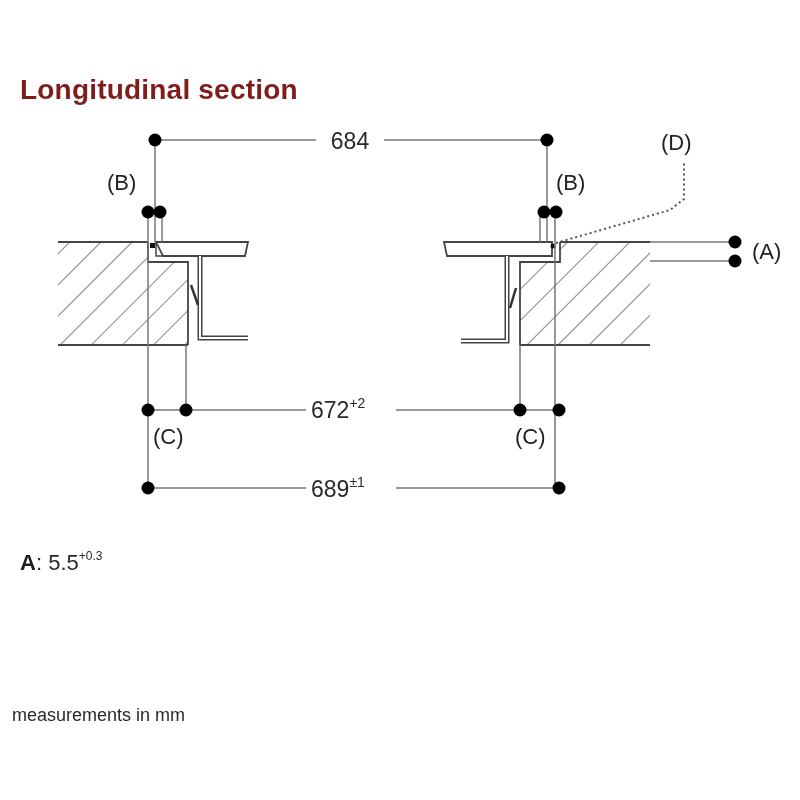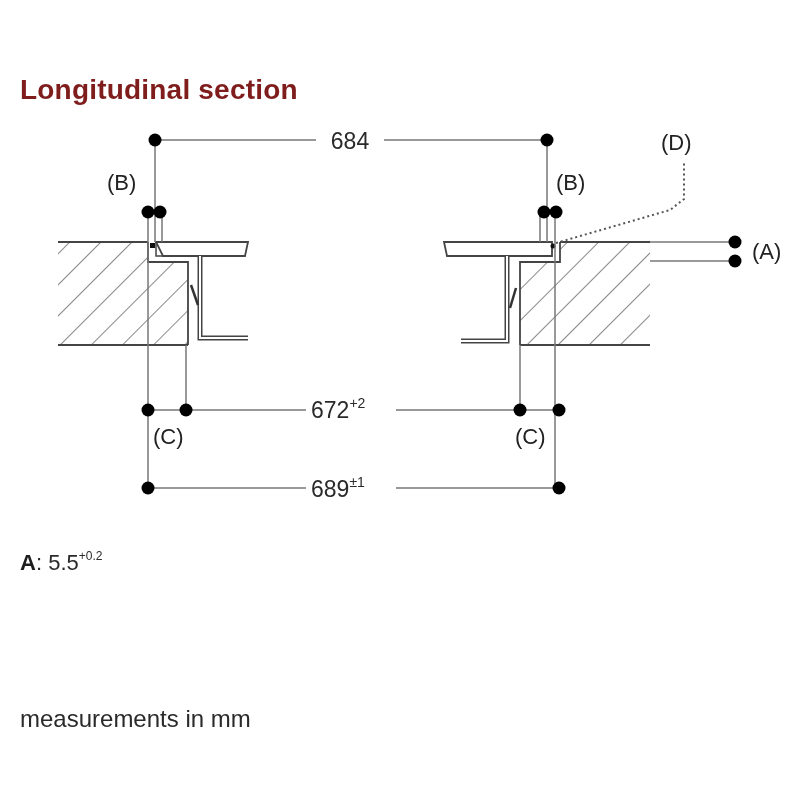--- a/index.html
+++ b/index.html
@@ -6,21 +6,21 @@
     body { width: 800px; height: 800px; position: relative; overflow: hidden; font-family: "Liberation Sans", sans-serif; color: #222; }
     .title { position: absolute; left: 20px; top: 74px; font-size: 28px; font-weight: bold; color: #7f1d1d; letter-spacing: 0.2px; }
     svg.drawing { position: absolute; left: 0; top: 0; }
     .dimtext { font-family: "Liberation Sans", sans-serif; font-size: 23px; fill: #2a2a2a; }
     .sup { font-size: 14px; }
     .lbl { font-family: "Liberation Sans", sans-serif; font-size: 22px; fill: #222; }
     .legend { position: absolute; left: 20px; top: 544px; font-size: 22px; line-height: 28px; color: #2a2a2a; }
     .legend .row { white-space: nowrap; }
     .legend .key { font-weight: bold; color: #1e1e1e; }
     .legend sup { font-size: 12px; position: relative; top: -2px; }
-    .note { position: absolute; left: 20px; top: 705px; font-size: 24px; color: #2a2a2a; }
+    .note { position: absolute; left: 12px; top: 705px; font-size: 18px; color: #2a2a2a; }
   </style>
 </head>
 <body>
 
 <div class="title">Longitudinal section</div>
 
 <svg class="drawing" width="800" height="800" viewBox="0 0 800 800">
   <defs>
     <pattern id="hatch" patternUnits="userSpaceOnUse" width="22" height="22" patternTransform="rotate(45)">
       <line x1="0" y1="0" x2="0" y2="22" stroke="#555" stroke-width="1.4"></line>
@@ -116,17 +116,17 @@
   <text class="lbl" x="556" y="190">(B)</text>
   <text class="lbl" x="153" y="444">(C)</text>
   <text class="lbl" x="515" y="444">(C)</text>
   <text class="lbl" x="661" y="150">(D)</text>
   <text class="lbl" x="752" y="259">(A)</text>
 </svg>
 
 <div class="legend">
   <div class="row">
     <span class="key">A</span><span>:</span>
-    <span>5.5</span><sup>+0.2</sup>
+    <span>5.5</span><sup>+0.3</sup>
   </div>
 </div>
 
 <div class="note">measurements in mm</div>
 
 </body></html>

